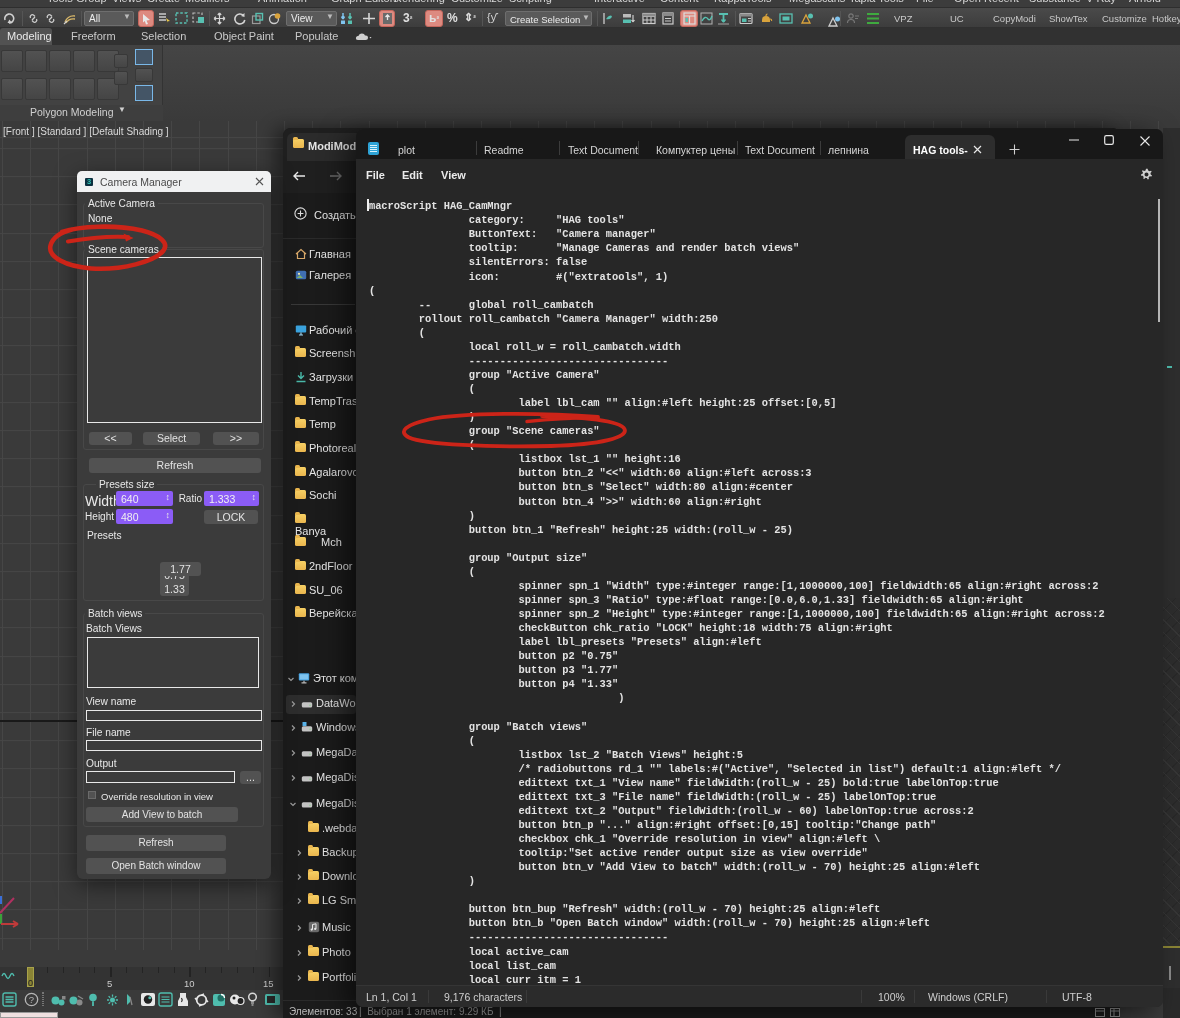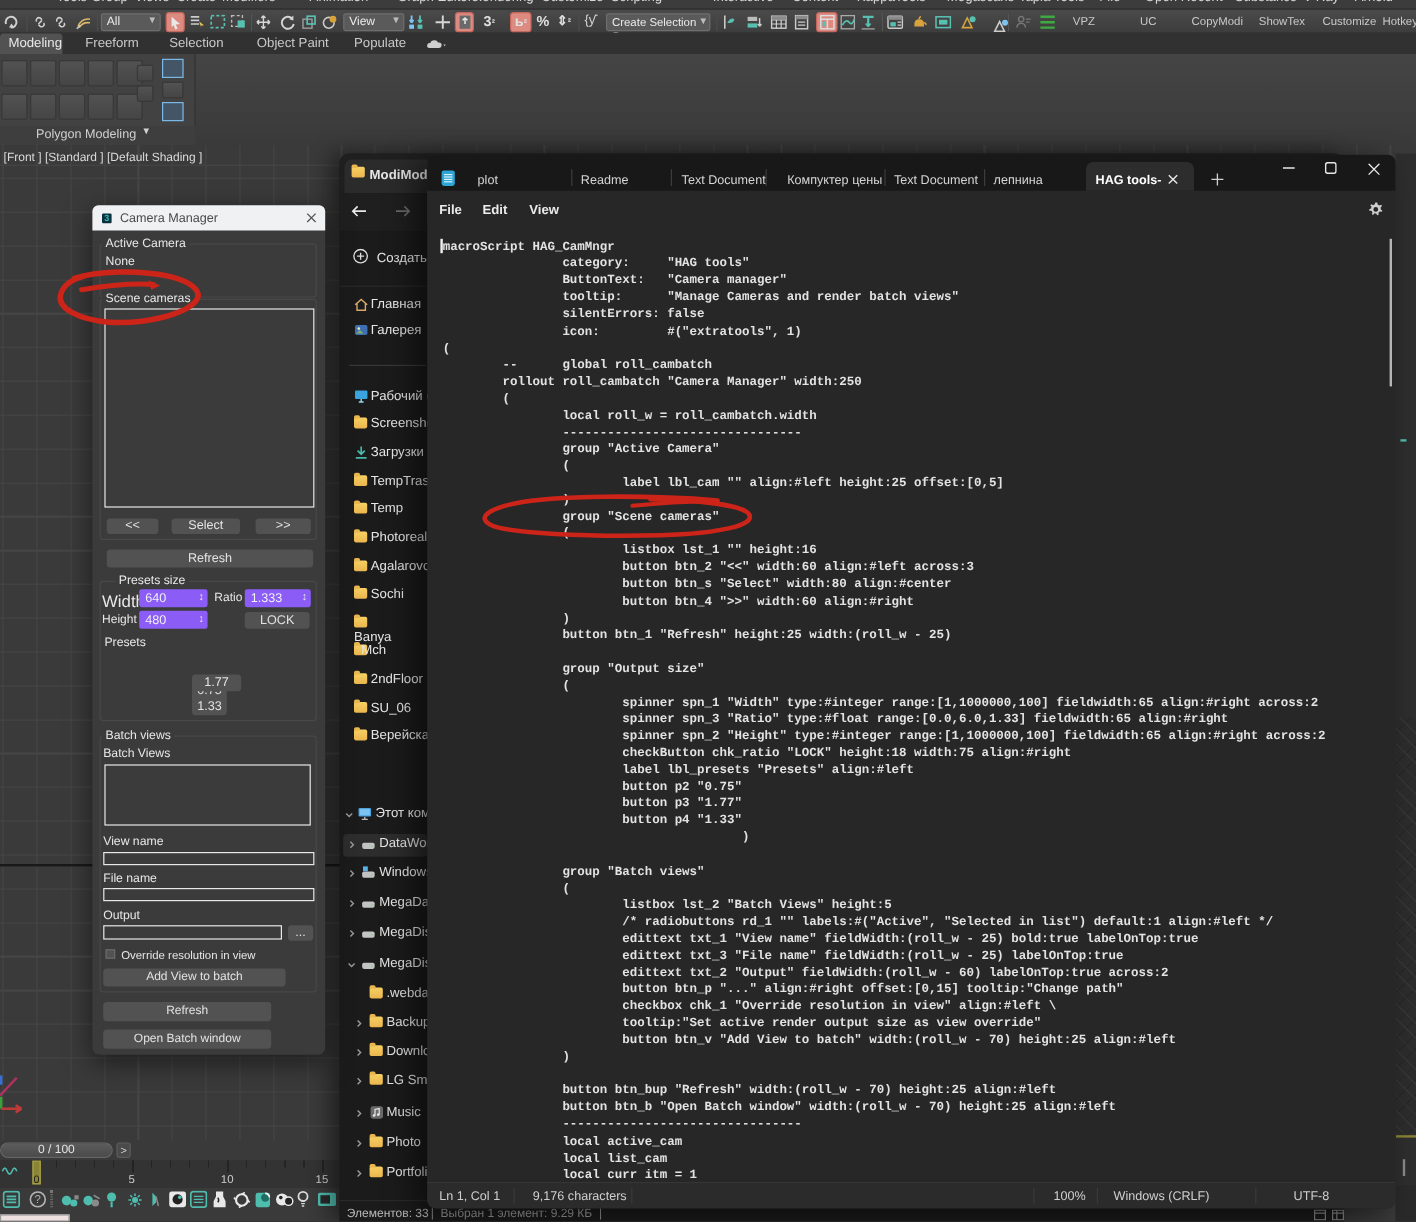--- a/index.html
+++ b/index.html
@@ -249,24 +249,20 @@
   <div class="abs" id="viewport" style="left:0;top:121px;width:1180px;height:829px;overflow:hidden;background-color:#3a3a3a;background-image:repeating-linear-gradient(90deg,#464646 0,#464646 1px,transparent 1px,transparent 28.2px),repeating-linear-gradient(180deg,#464646 0,#464646 1px,transparent 1px,transparent 28.2px);background-position:2px 27.1px;">
     <div class="abs" style="left:0;top:599px;width:1180px;height:2px;background:#191919;"></div>
     <span class="abs" style="left:3px;top:5px;font-size:10px;color:#dadada;">[Front ] [Standard ] [Default Shading ]</span>
     <svg class="abs" style="left:0;top:775px;" width="26" height="35" viewBox="0 0 26 35">
         <path d="M1 8 L1 0" stroke="#3a6fd8" stroke-width="2"></path>
         <path d="M1 28 L1 18" stroke="#3aa03a" stroke-width="2"></path>
         <path d="M1 28 L18 28 M18 28 L13 25 M18 28 L13 31" stroke="#c03a3a" stroke-width="2"></path>
       </svg>
   </div>
 
-  <div class="abs" id="tslider" style="left:0;top:950px;width:283px;height:17px;background:#3a3a3a;">
-    <div class="abs" style="left:0;top:2px;width:94px;height:13px;background:linear-gradient(#5c5c5c,#4a4a4a);border-radius:7px;border:1px solid #666;color:#e5e5e5;font-size:10px;text-align:center;line-height:12px;">0 / 100</div>
-    <div class="abs" style="left:97px;top:2px;width:12px;height:13px;background:#4a4a4a;border:1px solid #5c5c5c;border-radius:2px;color:#ddd;font-size:9px;text-align:center;line-height:12px;">&gt;</div>
-  </div>
   <div class="abs" id="truler" style="left:0;top:967px;width:283px;height:23px;overflow:hidden;background-color:#333;background-image:repeating-linear-gradient(90deg,#232323 0,#232323 1.5px,transparent 1.5px,transparent 79.2px),repeating-linear-gradient(90deg,#242424 0,#242424 1px,transparent 1px,transparent 15.84px);background-size:283px 10px,283px 6px;background-repeat:no-repeat;background-position:31px 0,31px 0;">
     <div class="abs" style="left:27px;top:0;width:7px;height:20px;background:#8a8435;border:1px solid #a8a24a;"></div>
     <span class="abs" style="left:28px;top:11px;font-size:9px;color:#222;">0</span>
     <span class="abs" style="left:107px;top:11px;font-size:9.5px;color:#ccc;">5</span>
     <span class="abs" style="left:184px;top:11px;font-size:9.5px;color:#ccc;">10</span>
     <span class="abs" style="left:263px;top:11px;font-size:9.5px;color:#ccc;">15</span>
     <svg class="abs" style="left:1px;top:3px;" width="14" height="12" viewBox="0 0 14 12">
         <path d="M1 6 Q3 1 5 6 Q7 11 9 6 Q11 1 13 6" fill="none" stroke="#4fbdae" stroke-width="1.4"></path>
       </svg>
   </div>
@@ -401,21 +397,21 @@
       <span class="abs" style="left:26px;top:290px;">Temp</span>
       <div class="abs folder" style="left:12px;top:315px;"></div>
       <span class="abs" style="left:26px;top:314px;">Photoreal</span>
       <div class="abs folder" style="left:12px;top:339px;"></div>
       <span class="abs" style="left:26px;top:338px;">Agalarovo</span>
       <div class="abs folder" style="left:12px;top:362px;"></div>
       <span class="abs" style="left:26px;top:361px;">Sochi</span>
       <div class="abs folder" style="left:12px;top:386px;"></div>
       <span class="abs" style="left:12px;top:385px;margin-top:12px;">Banya</span>
       <div class="abs folder" style="left:12px;top:409px;"></div>
-      <span class="abs" style="left:18px;top:408px;">Mch</span>
+      <span class="abs" style="left:38px;top:408px;">Mch</span>
       <div class="abs folder" style="left:12px;top:433px;"></div>
       <span class="abs" style="left:26px;top:432px;">2ndFloor</span>
       <div class="abs folder" style="left:12px;top:457px;"></div>
       <span class="abs" style="left:26px;top:456px;">SU_06</span>
       <div class="abs folder" style="left:12px;top:480px;"></div>
       <span class="abs" style="left:26px;top:479px;">Верейская</span>
       <svg class="abs" style="left:4px;top:547px;" width="8" height="8" viewBox="0 0 8 8">
           <path d="M1.5 3 L4 5.5 L6.5 3" fill="none" stroke="#9a9a9a" stroke-width="1.2"></path>
         </svg>
       <svg class="abs" style="left:15px;top:544px;" width="12" height="12" viewBox="0 0 12 12">
@@ -695,21 +691,21 @@
     <div class="abs" style="left:0;top:856px;width:807px;height:22px;background:#2b2b2b;border-top:1px solid #353535;font-size:10.5px;color:#cfcfcf;">
       <span class="abs" style="left:10px;top:5px;">Ln 1, Col 1</span>
       <div class="abs ssep" style="left:72px;"></div>
       <span class="abs" style="left:88px;top:5px;">9,176 characters</span>
       <div class="abs ssep" style="left:170px;"></div>
       <div class="abs ssep" style="left:505px;"></div>
       <span class="abs" style="left:522px;top:5px;">100%</span>
       <div class="abs ssep" style="left:558px;"></div>
       <span class="abs" style="left:572px;top:5px;">Windows (CRLF)</span>
       <div class="abs ssep" style="left:690px;"></div>
-      <span class="abs" style="left:706px;top:5px;margin-left:16px;">UTF-8</span>
+      <span class="abs" style="left:706px;top:5px;">UTF-8</span>
     </div>
   </div>
 
   <svg class="abs" id="annot" width="1180" height="1018" style="left:0;top:0;pointer-events:none;">
     <path d="M 62 232 C 80 226, 115 224.5, 142 230.5 C 160 235, 169 243, 163.5 250.5 C 155 261.5, 122 270.5, 91 268.5 C 66 266.5, 47.5 257, 50.5 245.5 C 52.5 238, 60 232.5, 72 229.5" fill="none" stroke="#cc2418" stroke-width="4.6" stroke-linecap="round"></path>
     <path d="M 68 241.5 C 88 238, 108 236, 128 237" fill="none" stroke="#cc2418" stroke-width="4.2" stroke-linecap="round"></path>
     <path d="M 133.5 238 L 123.5 233.5 L 126 241.5 Z" fill="#cc2418"></path>
     <path d="M 598 417 C 540 412.5, 462 412.5, 429 419.5 C 406 424.5, 397.5 431.5, 409 437.5 C 424 444.5, 490 447.5, 551 446 C 601 444.5, 628.5 437.5, 624.5 429 C 620.5 421, 582 416.5, 542 416" fill="none" stroke="#cc2418" stroke-width="3.8" stroke-linecap="round"></path>
     <path d="M 527 421.5 C 552 419, 577 417.5, 598 418" fill="none" stroke="#cc2418" stroke-width="3.4" stroke-linecap="round"></path>
     <path d="M 0 913 L 14 898" fill="none" stroke="#b03060" stroke-width="2"></path>

